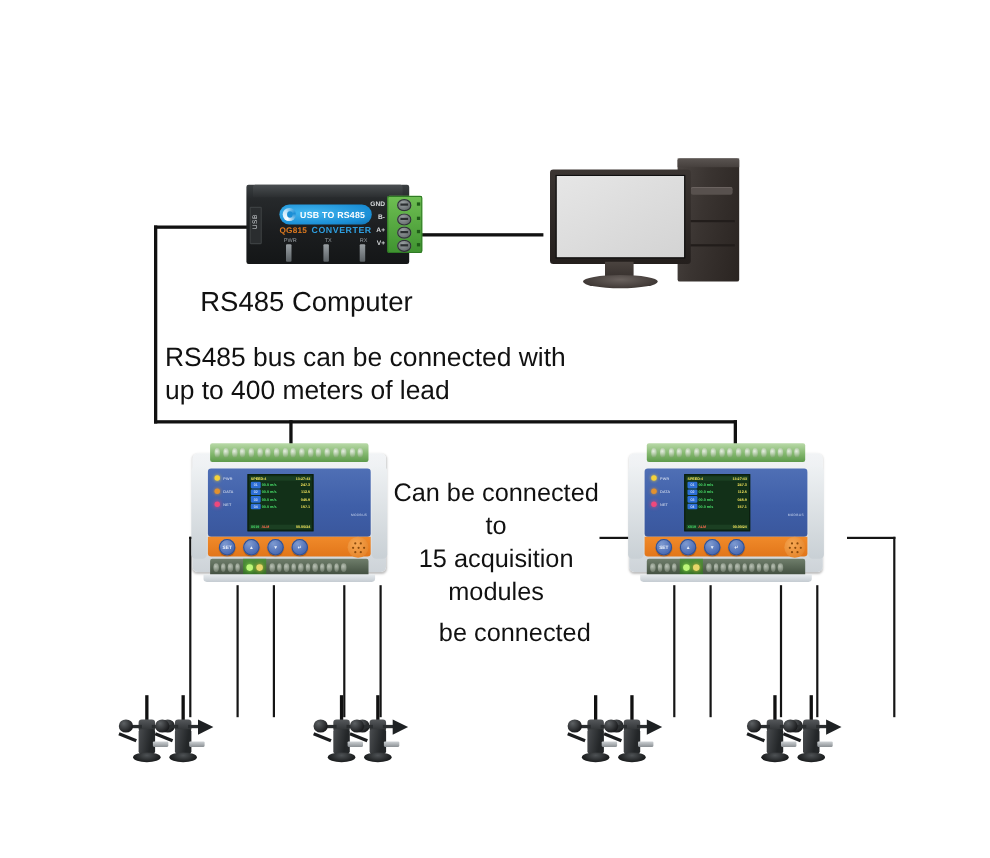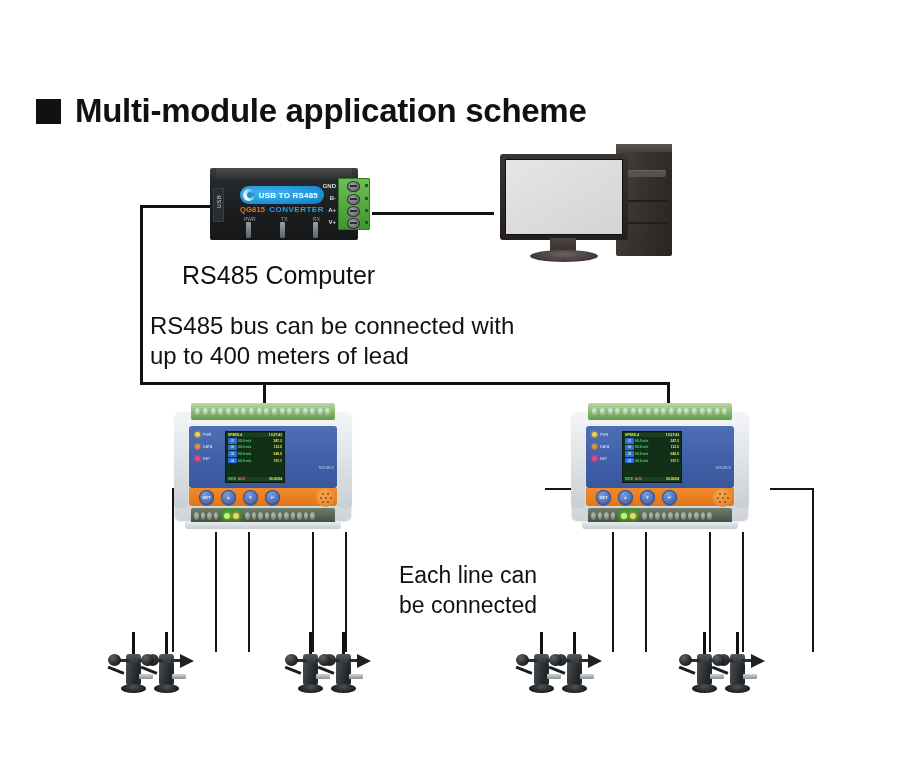--- a/index.html
+++ b/index.html
@@ -19,21 +19,21 @@
 
   
   .wire { position:absolute; background:#111; }
   .wire.h { height:3px; }
   .wire.v { width:3px; }
   .wire-thin { position:absolute; background:#151515; }
   .wire-thin.h { height:2px; }
   .wire-thin.v { width:2px; }
 
   
-  .converter { position:absolute; left:210px; top:168px; width:148px; height:72px; }
+  .converter { position:absolute; left:224px; top:168px; width:148px; height:72px; }
   .conv-body {
     position:absolute; left:0; top:0; width:148px; height:72px;
     background:linear-gradient(180deg,#3b3f42 0%,#26292b 18%,#1b1d1f 60%,#141617 100%);
     border-radius:2px;
   }
   .conv-top-lip { position:absolute; left:6px; top:0; width:136px; height:11px;
     background:linear-gradient(180deg,#4a4e51,#2c2f31); border-radius:2px 2px 0 0; }
   .conv-usb { position:absolute; left:3px; top:20px; width:11px; height:34px;
     background:#2a2d2f; border:1px solid #3c4042; border-radius:1px; }
   .conv-usb span { display:block; transform:rotate(-90deg); transform-origin:center;
@@ -166,24 +166,20 @@
   .a-cable { position:absolute; left:-4px; top:40px; width:17px; height:2.5px;
     background:#1b1d1f; transform:rotate(22deg); transform-origin:right center; }
   .a-plug { position:absolute; left:28px; top:42px; width:14px; height:5px; border-radius:1px;
     background:linear-gradient(180deg,#cfd3d6,#8c9195); }
 </style>
 </head>
 <body>
 
 <div id="stage">
 
-  <div class="title-row">
-    <span class="title-bullet"></span>
-    <span class="title-text">Multi-module application scheme</span>
-  </div>
 
   <div class="wire h" style="left:372px; top:212px; width:122px;"></div>
 
   <div class="wire h" style="left:140px; top:205px; width:86px;"></div>
 
   <div class="wire v" style="left:140px; top:205px; height:180px;"></div>
 
   <div class="wire h" style="left:140px; top:382px; width:530px;"></div>
 
   <div class="wire v" style="left:263px; top:382px; height:26px;"></div>
@@ -258,22 +254,26 @@
       <div class="mon-screen"></div>
     </div>
     <div class="mon-neck"></div>
     <div class="mon-base"></div>
   </div>
 
   <div class="blk bus-note">
     <div>RS485 bus can be connected with</div>
     <div>up to 400 meters of lead</div>
   </div>
+  <div class="blk mid-note">
+    <div>Can be connected to</div>
+    <div>15 acquisition</div>
+    <div>modules</div>
+  </div>
   <div class="blk bottom-note">
-    <div>Each line can</div>
     <div>be connected</div>
   </div>
 
   <div class="module" style="left:175px; top:398px;">
     <div class="mod-shell"></div>
     <div class="mod-ear-l"></div>
     <div class="mod-ear-r"></div>
     <div class="term-top">
       <i></i>
         <i></i>

